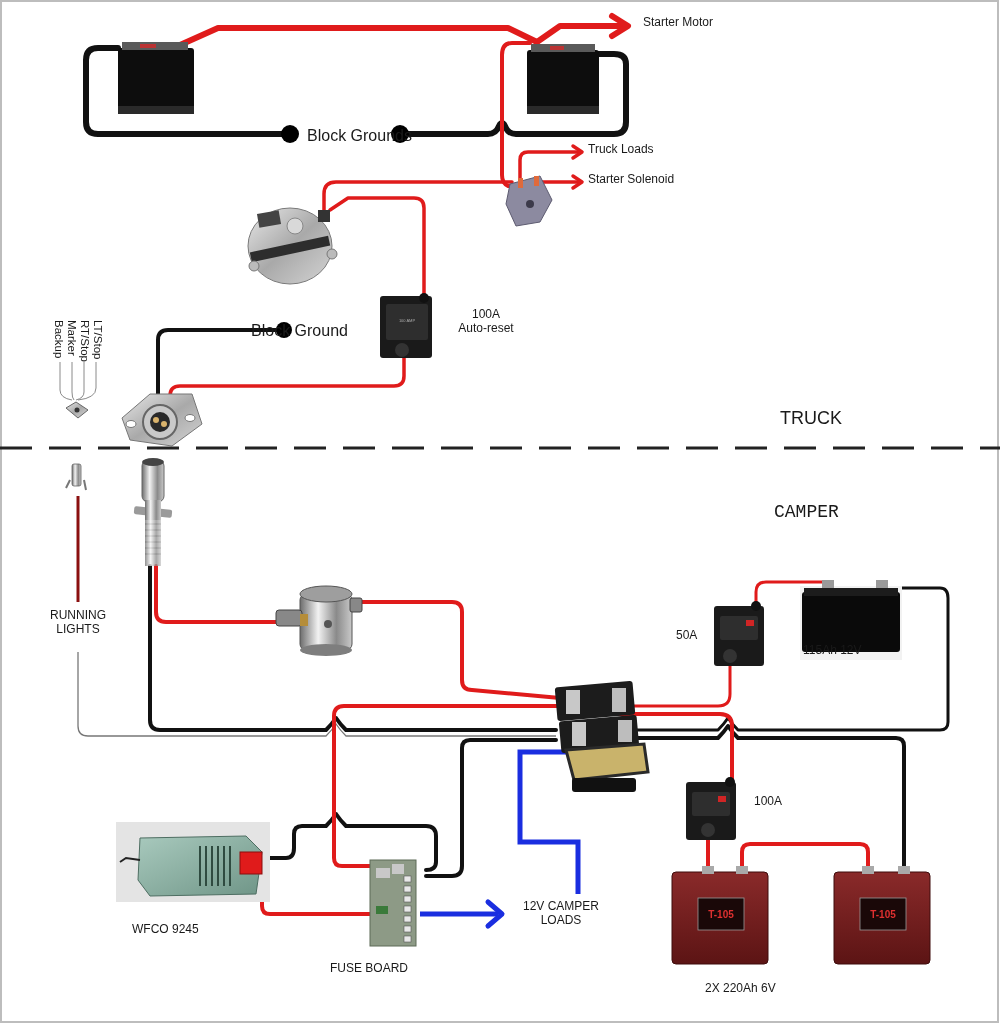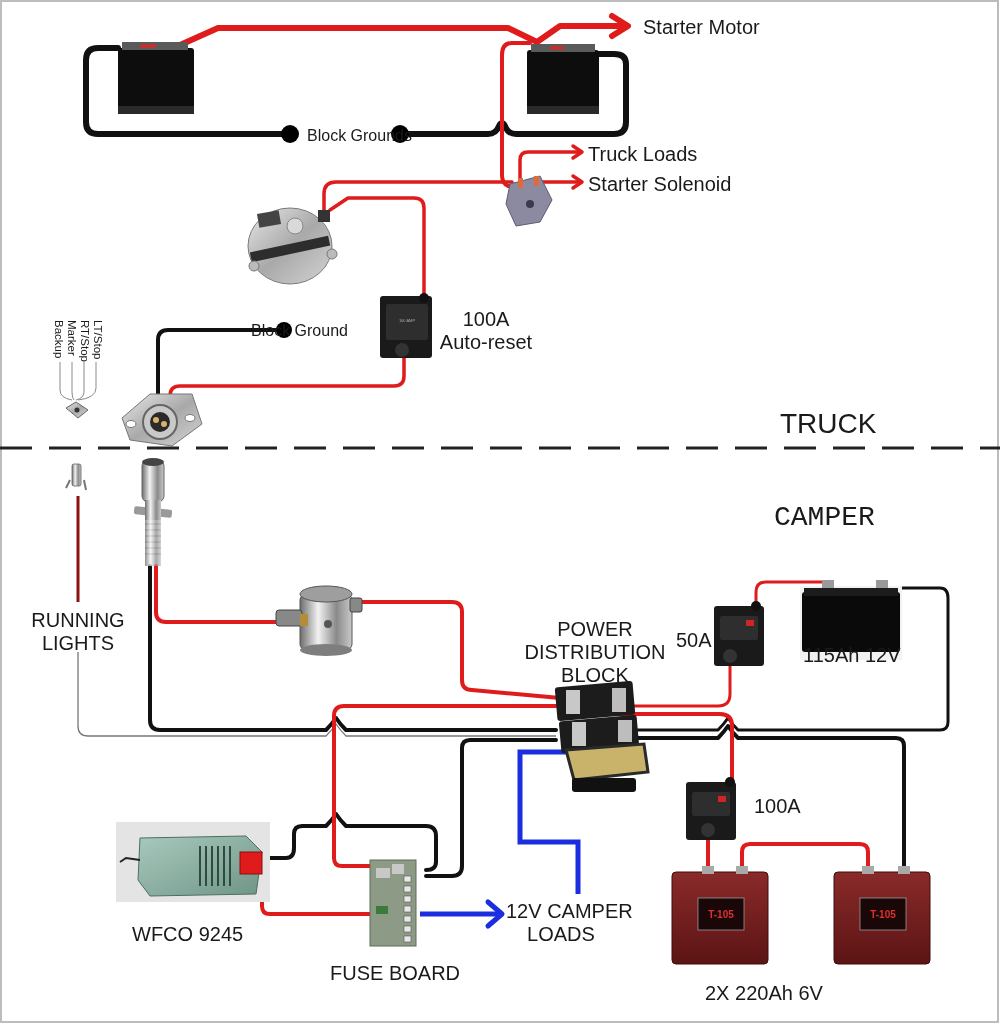--- a/index.html
+++ b/index.html
@@ -1,23 +1,23 @@
 <!DOCTYPE html>
 <html><head>
 <meta charset="utf-8">
 <style>
   html, body { margin: 0; padding: 0; background: #ffffff; }
   body { width: 1000px; height: 1024px; overflow: hidden; font-family: "Liberation Sans", sans-serif; }
   #frame { position: absolute; left: 0; top: 0; width: 1000px; height: 1024px; }
   svg { position: absolute; left: 0; top: 0; }
   .lbl { position: absolute; color: #1a1a1a; font-family: "Liberation Sans", sans-serif; white-space: nowrap; line-height: 1.15; }
   .c { text-align: center; }
-  .f16 { font-size: 20px; }
+  .f16 { font-size: 12px; }
   .f11 { font-size: 16px; }
-  .f21 { font-size: 28px; }
+  .f21 { font-size: 18px; }
   .vert { transform-origin: left top; transform: rotate(90deg); font-size: 11.5px; }
 </style>
 </head>
 <body>
 
 <div id="frame">
 
 <svg width="1000" height="1024" viewBox="0 0 1000 1024">
   <defs>
     <linearGradient id="gMetal" x1="0" y1="0" x2="1" y2="1">
@@ -288,25 +288,20 @@
 <div class="lbl vert" style="left:78px; top:320px;">Marker</div>
 <div class="lbl vert" style="left:65px; top:320px;">Backup</div>
 
 <div class="lbl f21" style="left:780px; top:408px;">TRUCK</div>
 <div class="lbl f21" style="left:774px; top:502px;font-family:Liberation Mono, monospace;">CAMPER</div>
 
 <div class="lbl f16 c" style="left:28px; top:609px; width:100px;">
   <div>RUNNING</div>
   <div>LIGHTS</div>
 </div>
-<div class="lbl f16 c" style="left:520px; top:618px; width:150px;">
-  <div>POWER</div>
-  <div>DISTRIBUTION</div>
-  <div>BLOCK</div>
-</div>
 <div class="lbl f16" style="left:676px; top:629px;">50A</div>
 <div class="lbl f16" style="left:803px; top:644px;">115Ah 12V</div>
 <div class="lbl f16" style="left:754px; top:795px;">100A</div>
 <div class="lbl f16" style="left:132px; top:923px;">WFCO 9245</div>
 <div class="lbl f16 c" style="left:506px; top:900px; width:110px;">
   <div>12V CAMPER</div>
   <div>LOADS</div>
 </div>
 <div class="lbl f16" style="left:330px; top:962px;">FUSE BOARD</div>
 <div class="lbl f16" style="left:705px; top:982px;text-align:center;">2X 220Ah 6V</div>

